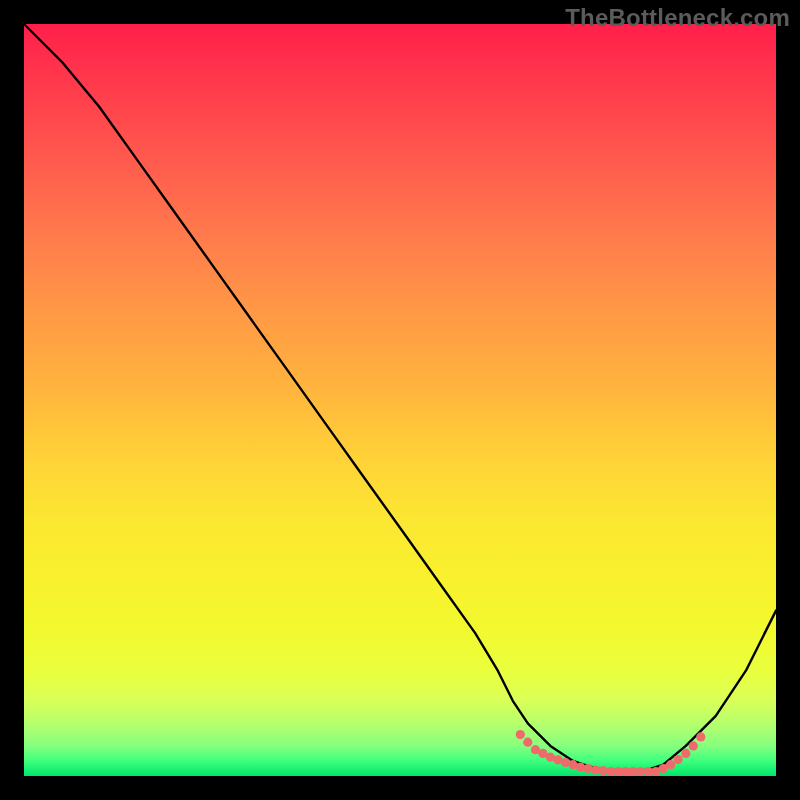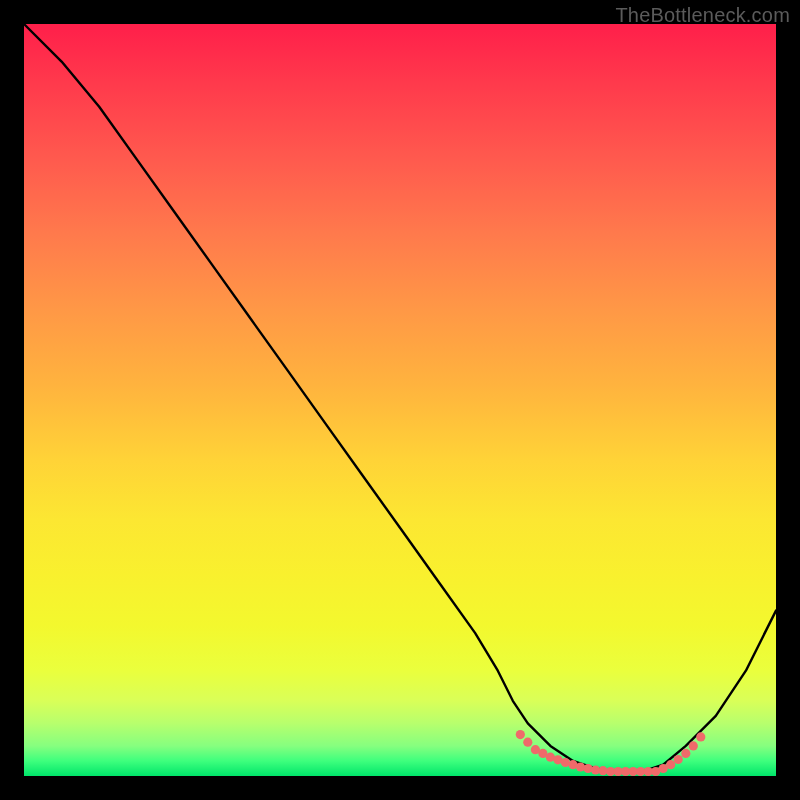--- a/index.html
+++ b/index.html
@@ -15,22 +15,22 @@
     position: relative;
     width: 800px;
     height: 800px;
     background: #000;
   }
   .watermark {
     position: absolute;
     top: 4px;
     right: 10px;
     color: #5b5b5b;
-    font-size: 20px;
-    font-weight: 400;
+    font-size: 24px;
+    font-weight: 700;
     letter-spacing: 0.2px;
     z-index: 5;
     user-select: none;
   }
   .plot-area {
     position: absolute;
     left: 24px;
     top: 24px;
     width: 752px;
     height: 752px;

